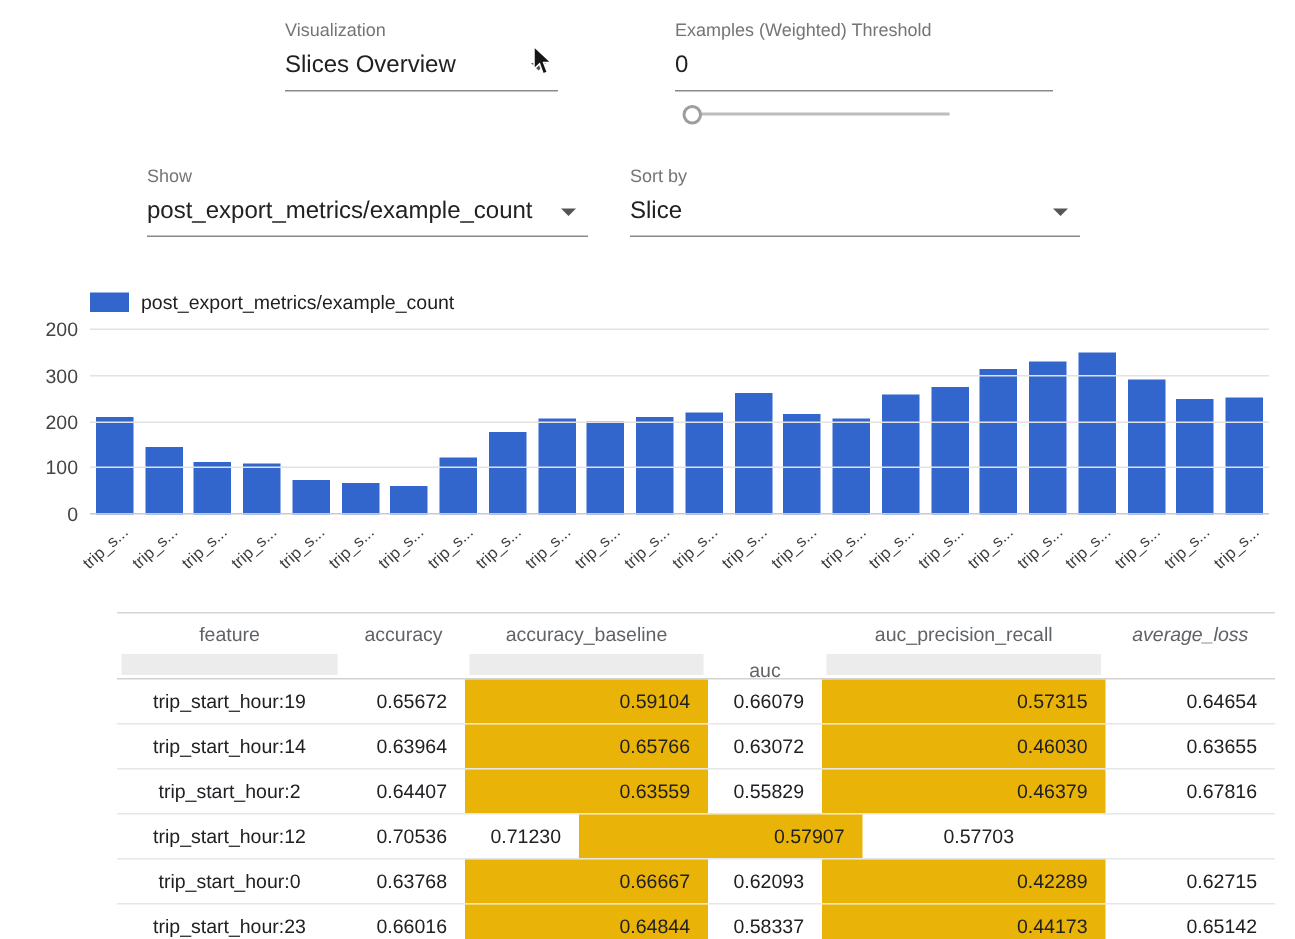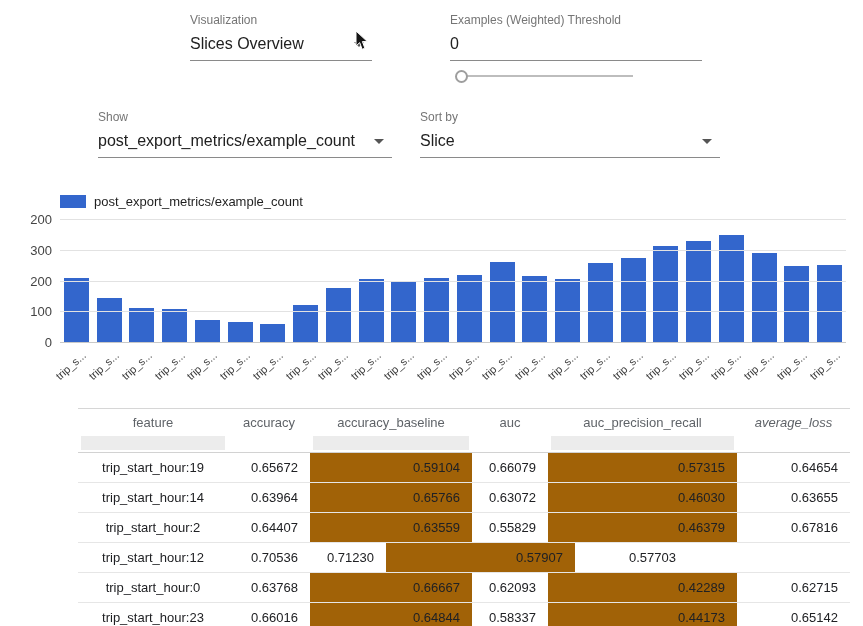--- a/index.html
+++ b/index.html
@@ -45,21 +45,21 @@
   .t-header{display:flex;height:26px;border-top:1px solid #d6d6d6;}
   .hcell{display:flex;align-items:center;justify-content:center;height:100%;
         color:#5f6368;cursor:pointer;}
   .t-filter{display:flex;height:17px;border-bottom:1px solid #d2d2d2;}
   .fcell{height:100%;padding:1px 3px 2px 3px;box-sizing:border-box;}
   .filter-box{width:100%;height:100%;background:#ececec;}
   .d-row{display:flex;height:29px;border-bottom:1px solid #e6e6e6;cursor:pointer;}
   .dcell{display:flex;align-items:center;height:100%;box-sizing:border-box;}
   .dcell.num{justify-content:flex-end;padding-right:12px;}
   .dcell.ctr{justify-content:center;}
-  .dcell.shade{background:#a16207;}
+  .dcell.shade{background:#eab308;}
 
   
   #cursor{position:absolute;left:355px;top:30px;pointer-events:none;}
 </style>
 </head>
 <body>
 
 <div class="app">
 
   <div class="control" id="viz-control">
@@ -164,21 +164,21 @@
       <span class="xlabel" style="right: 77.875px;">trip_s...</span>
       <span class="xlabel" style="right: 45.125px;">trip_s...</span>
       <span class="xlabel" style="right: 12.375px;">trip_s...</span>
     </div>
 
   <div id="table">
     <div class="t-header">
         <div class="hcell" style="width: 150px;">feature</div>
         <div class="hcell" style="width: 82px;">accuracy</div>
         <div class="hcell" style="width: 162px;">accuracy_baseline</div>
-        <div class="hcell" style="width: 76px;">auc</div>
+        <div class="hcell" style="width: 76px; margin-top: 24px;">auc</div>
         <div class="hcell" style="width: 189px;">auc_precision_recall</div>
         <div class="hcell" style="width: 113px; font-style: italic;">average_loss</div>
       </div>
     <div class="t-filter">
         <div class="fcell" style="width: 150px;">
           <div class="filter-box"></div>
         </div>
         <div class="fcell" style="width: 82px;"></div>
         <div class="fcell" style="width: 162px;">
           <div class="filter-box"></div>

